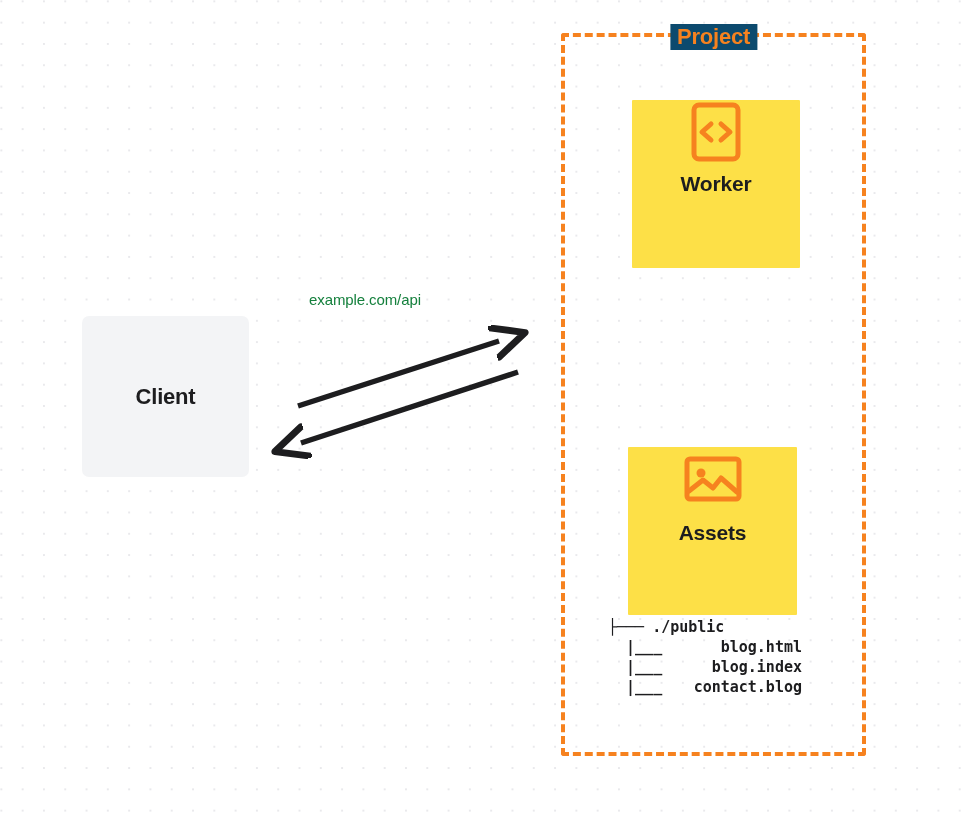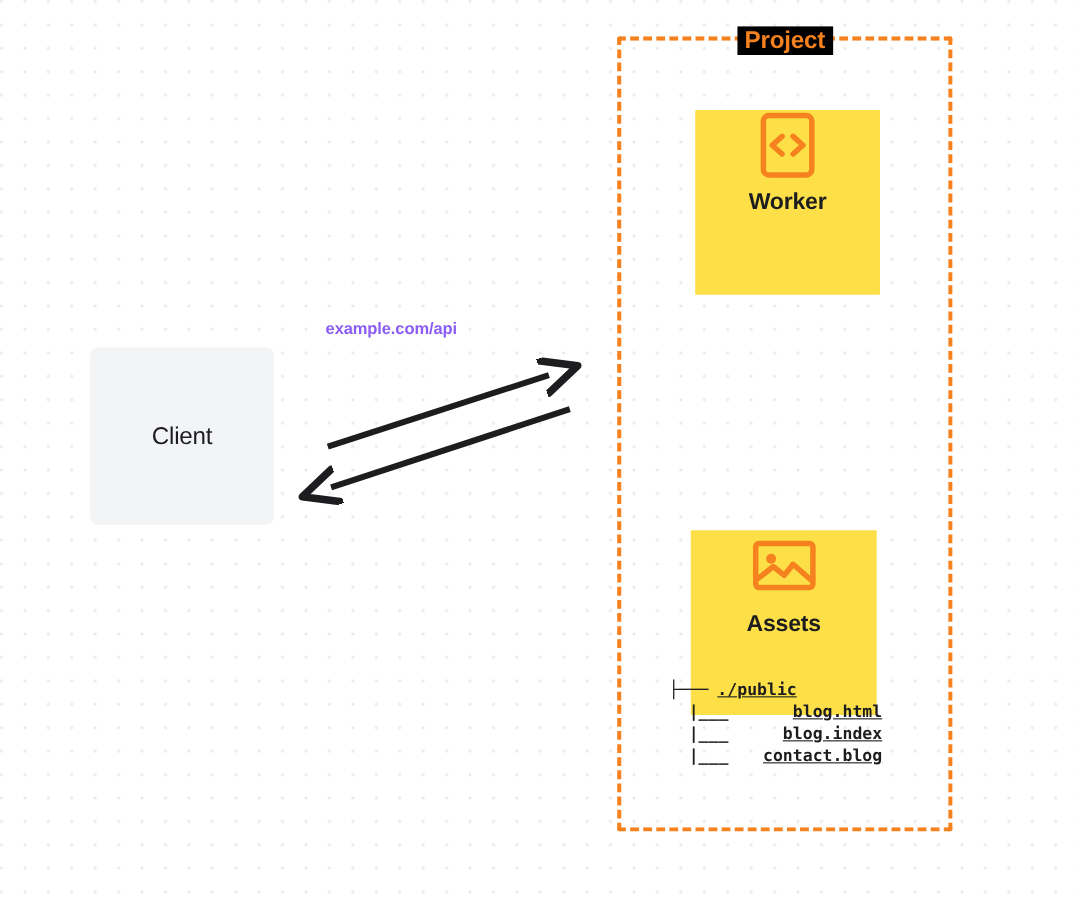--- a/index.html
+++ b/index.html
@@ -40,21 +40,21 @@
     width: 167px;
     height: 161px;
     background: #f3f4f6;
     border-radius: 7px;
     display: flex;
     align-items: center;
     justify-content: center;
   }
   #client-label {
     font-size: 22px;
-    font-weight: 400;
+    font-weight: 700;
     color: #1d1d1f;
     letter-spacing: -0.2px;
   }
 
   
   #project-container {
     position: absolute;
     left: 561px;
     top: 33px;
     width: 305px;
@@ -62,21 +62,21 @@
     border: 4px dashed #f6821f;
     border-radius: 3px;
     box-sizing: border-box;
     background: transparent;
   }
   #project-title {
     position: absolute;
     left: 50%;
     top: -13px;
     transform: translateX(-50%);
-    background: #000000;
+    background: #0c4a6e;
     padding: 0 7px;
     font-size: 22px;
     font-weight: 700;
     color: #f6821f;
     letter-spacing: -0.2px;
     white-space: nowrap;
   }
 
   
   .node-card {
@@ -92,21 +92,20 @@
     left: 632px;
     top: 100px;
     width: 168px;
     height: 168px;
   }
   #assets-card {
     left: 628px;
     top: 447px;
     width: 169px;
     height: 168px;
-    margin-top: 35px;
   }
   .node-icon {
     width: 64px;
     height: 64px;
     display: block;
   }
   #worker-card .node-icon { margin-bottom: 8px; }
   #assets-card .node-icon { margin-bottom: 10px; }
   .node-card-label {
     font-size: 21px;
@@ -134,32 +133,31 @@
   }
   .tree-branch {
     white-space: pre;
     color: #1d1d1f;
     font-family: "DejaVu Sans Mono", monospace;
   }
   .tree-name {
     flex: 1;
     text-align: right;
     white-space: pre;
-    text-decoration: underline;
   }
   #tree-row-root .tree-name { text-align: left; padding-left: 8px; }
 
   
   #edge-label {
     position: absolute;
-    left: 296px;
+    left: 309px;
     top: 291px;
     font-size: 15px;
-    font-weight: 700;
-    color: #8b5cf6;
+    font-weight: 400;
+    color: #15803d;
     letter-spacing: -0.1px;
     white-space: nowrap;
   }
 </style>
 </head>
 <body>
 
 <div id="dot-grid"></div>
 
 <div id="client-node">

